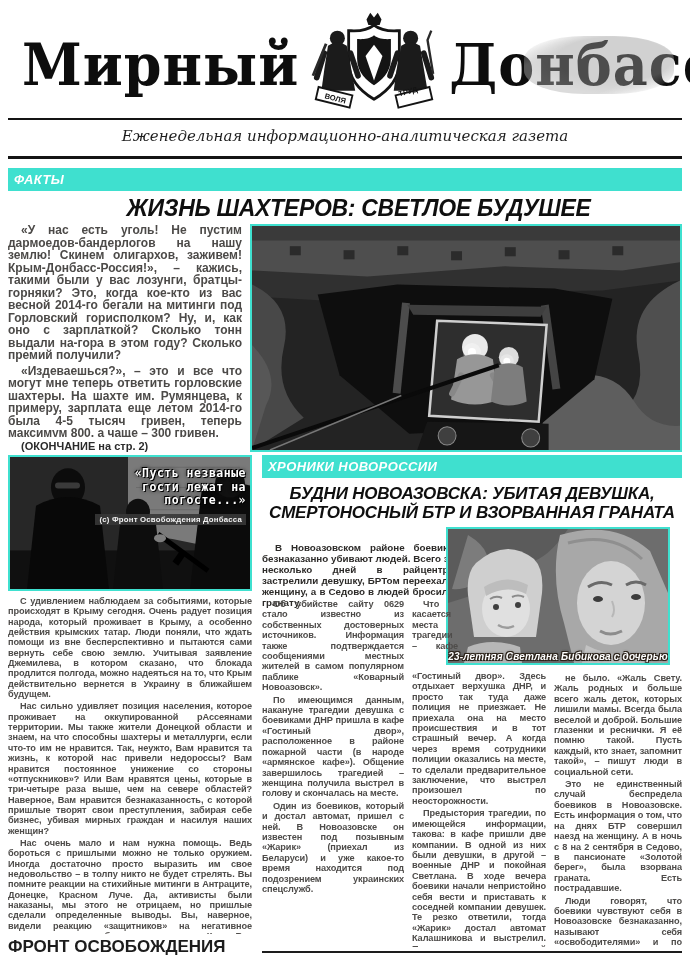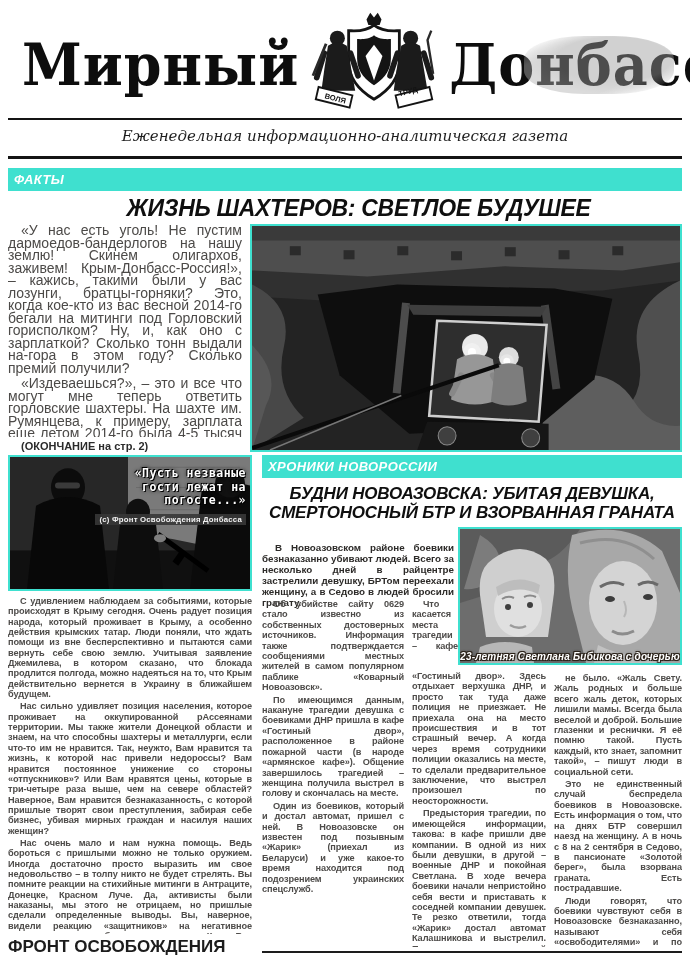--- a/index.html
+++ b/index.html
@@ -25,21 +25,21 @@
   .bar{background:var(--teal);color:#fff;font-weight:bold;font-style:italic;
        font-size:13px;line-height:23px;height:23px;padding-left:6px;letter-spacing:.4px;}
   .facts-bar{margin:9px 8px 0;}
   h1.headline{ text-align:center;font-weight:bold;font-style:italic;font-size:23px;
        line-height:26px;color:#0f0f0f;letter-spacing:-.3px;margin:4px 0 3px;padding-left:27px;}
   h2.headline2{text-align:center;font-weight:bold;font-style:italic;font-size:17px;
        line-height:19px;color:#0f0f0f;margin:6px 0 5px;letter-spacing:-.2px;}
   
   .facts-row{display:flex;gap:8px;margin:1px 8px 0;height:228px;}
   .facts-left{width:234px;display:flex;flex-direction:column;}
-  .facts-text{flex:1;overflow:hidden;font-weight:normal;font-size:14px;line-height:12.5px;
+  .facts-text{flex:1;overflow:hidden;font-weight:bold;font-size:12px;line-height:12.5px;
               text-align:justify;color:#4c4a48;}
   .facts-text p{text-indent:13px;margin-bottom:3px;}
   .continuation{font-weight:bold;font-size:11px;color:#2b2b2b;text-indent:13px;margin-top:3px;}
   .photo{border:2px solid var(--teal);background:#222;position:relative;overflow:hidden;}
   .photo svg{display:block;width:100%;height:100%;}
   .mine-photo{flex:1;}
   
   .lower{display:flex;gap:10px;margin:3px 8px 0;align-items:flex-start;}
   .left-lower{width:244px;}
   .masked-photo{height:136px;margin-bottom:5px;}
@@ -53,21 +53,21 @@
                 line-height:10.35px;text-align:justify;color:#4e4c4a;letter-spacing:-.1px;}
   .left-article p{text-indent:12px;margin-bottom:2px;}
   .sig{font-weight:bold;font-size:17px;color:#1c1c1c;text-align:left;padding-right:4px;margin-top:3px;}
   .endrule{height:2px;background:#1d1d1d;margin-top:4px;}
   
   .right-lower{flex:1;min-width:0;}
   .chron-body{position:relative;height:420px;margin-top:1px;}
   .lead{position:absolute;top:15px;left:0;width:192px;height:72px;overflow:hidden;
         font-weight:bold;font-size:9.8px;line-height:11px;color:#2d2b29;
         text-align:justify;text-indent:13px;}
-  .svet-photo{position:absolute;top:0;right:0;width:224px;height:138px;}
+  .svet-photo{position:absolute;top:0;right:12px;width:224px;height:138px;}
   .svet-caption{position:absolute;bottom:1px;left:0;right:0;text-align:center;
         font-weight:bold;font-style:italic;font-size:10px;color:#fff;letter-spacing:.2px;
         text-shadow:1px 1px 0 #2a2118,-1px -1px 0 #2a2118,1px -1px 0 #2a2118,-1px 1px 0 #2a2118,0 0 3px #000;}
   .chron-col{position:absolute;font-weight:bold;font-size:9.2px;line-height:10.4px;
         text-align:justify;color:#4e4c4a;letter-spacing:-.1px;overflow:hidden;}
   .chron-col p{text-indent:11px;margin-bottom:2px;}
   .c1{top:72px;left:0;width:142px;height:348px;}
   .c2{top:72px;left:150px;width:134px;height:348px;}
   .c2 .spacer{float:right;width:88px;height:72px;}
   .c3{top:146px;left:292px;width:128px;height:274px;display:flex;flex-direction:column;overflow:visible;}

